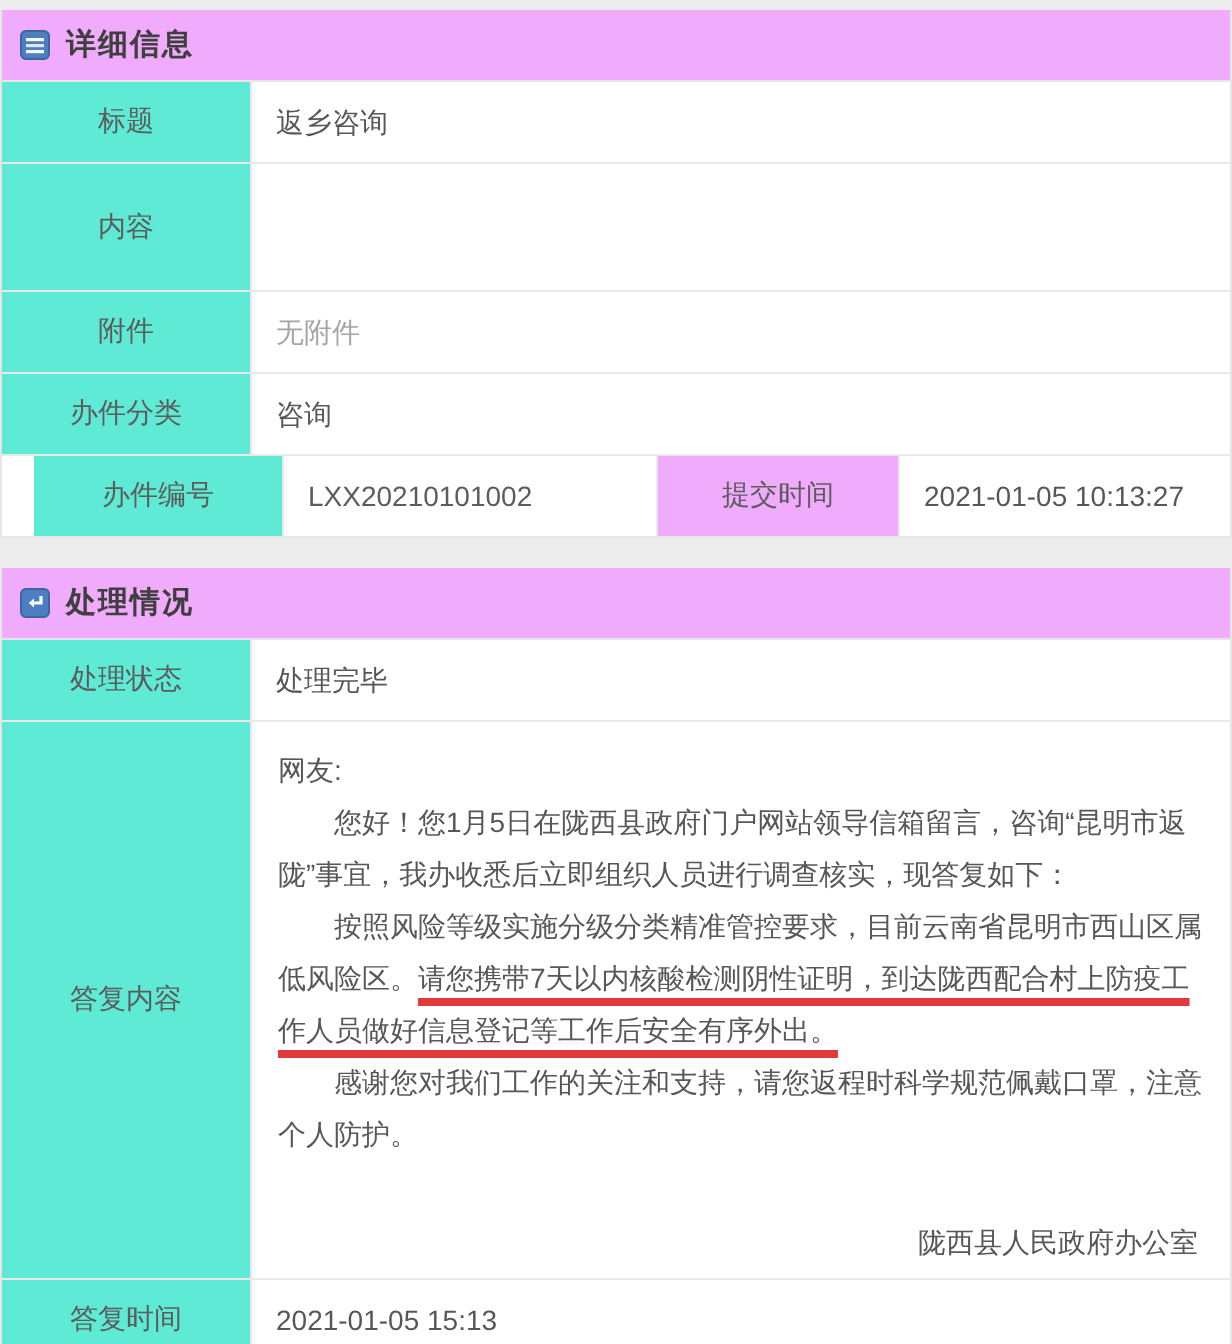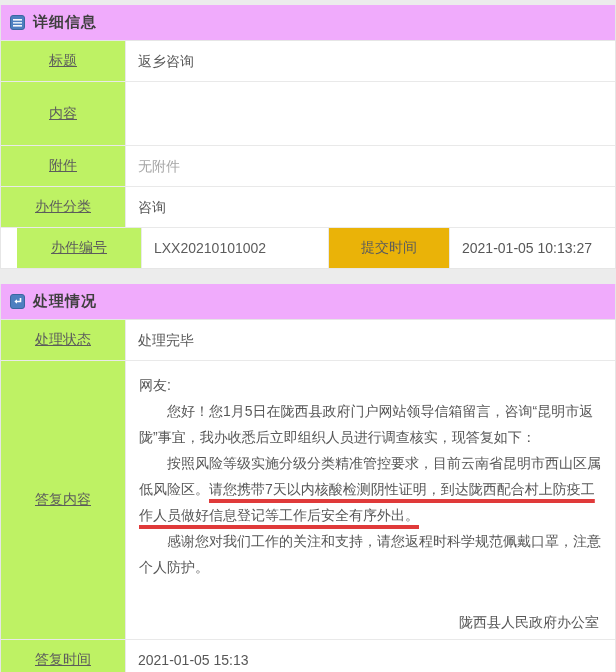--- a/index.html
+++ b/index.html
@@ -24,42 +24,41 @@
   }
   .icon-sq { width:15px; height:15px; margin-right:8px; display:inline-flex; }
   .panel-title { font-weight:bold; font-size:15px; color:#3f3f3f; letter-spacing:1px; }
 
   .row { display:flex; border-bottom:1px solid #e9e9e9; background:#fff; }
   .row:last-child { border-bottom:none; }
   .cell { display:flex; align-items:center; }
   .label {
     width:125px; min-width:125px;
     justify-content:center;
-    background:#bef264;
+    background:#5eead4;
     border-right:1px solid #e9e9e9;
     color:#5c5c5c;
     text-align:center;
-    text-decoration:underline;
   }
   .value { flex:1; padding:8px 12px; color:#575757; line-height:24px; }
   .muted { color:#a6a6a6; }
 
   .h36 { min-height:36px; }
   .h64 { min-height:64px; }
   .h32 { min-height:32px;justify-content:center; }
   .h33 { min-height:33px; }
   .h37 { min-height:37px;padding-left:16px; }
   .h38 { min-height:38px; }
 
   
   .num-value { width:187px; min-width:187px; border-right:1px solid #e9e9e9; padding:8px 12px; }
   .mid-label {
     width:121px; min-width:121px;
     justify-content:center;
-    background:#eab308;
+    background:#f0abfc;
     border-right:1px solid #e9e9e9;
   }
 
   
   .reply-row { height:279px; overflow:hidden; }
   .reply-label { align-items:center;text-align:center; }
   .reply-body {
     flex:1; padding:11px 10px 0 13px;
     line-height:26px; color:#575757;
     display:block;

